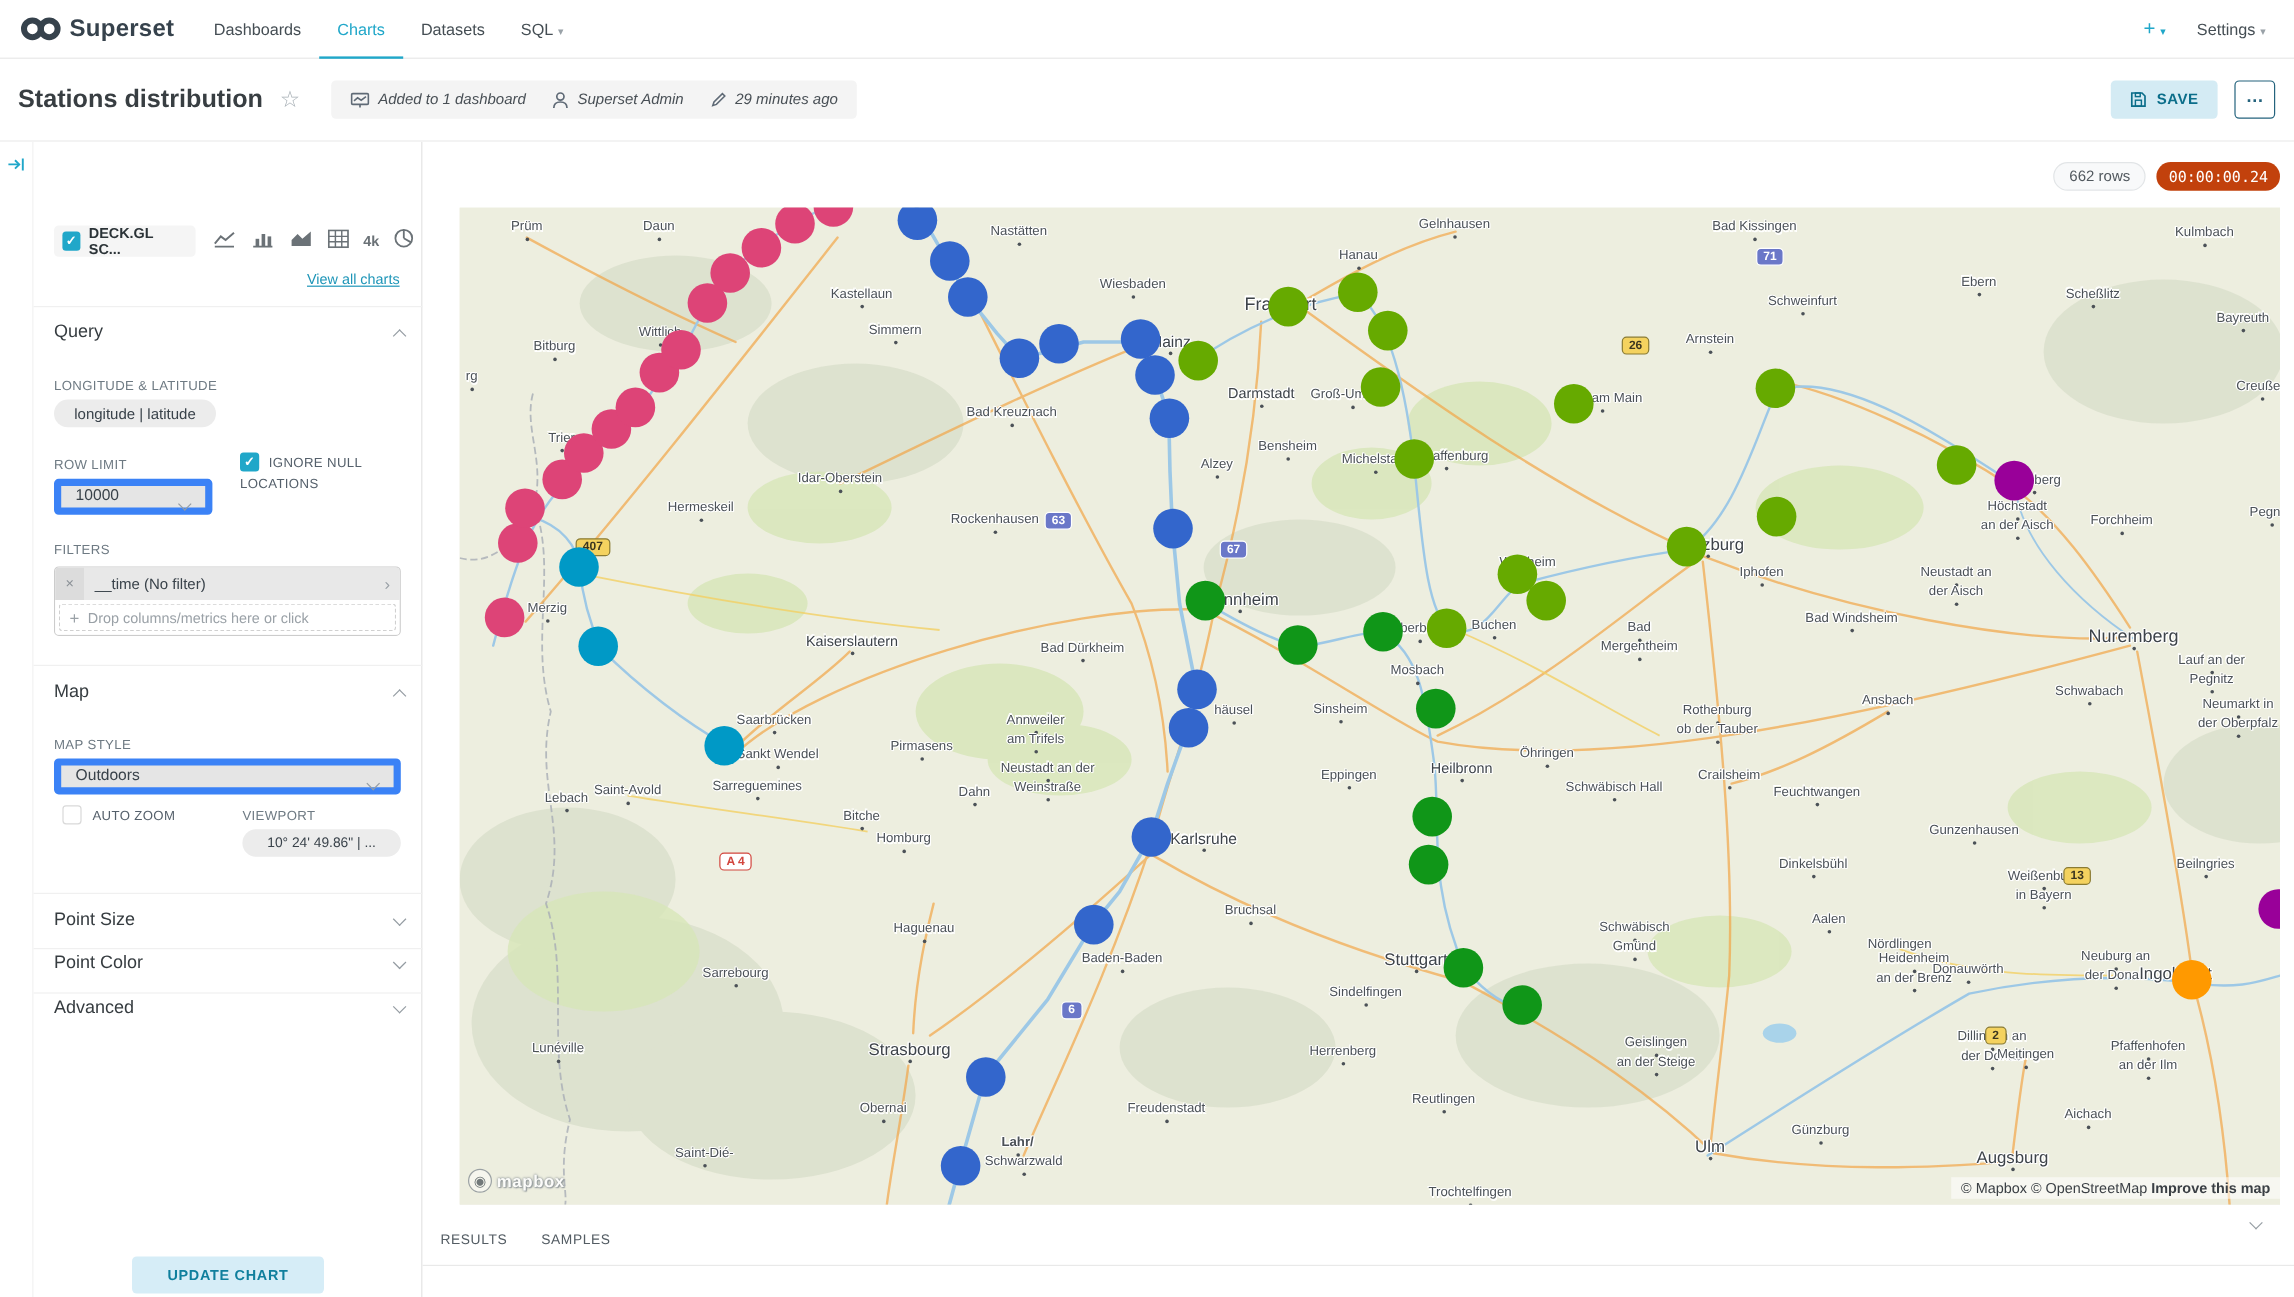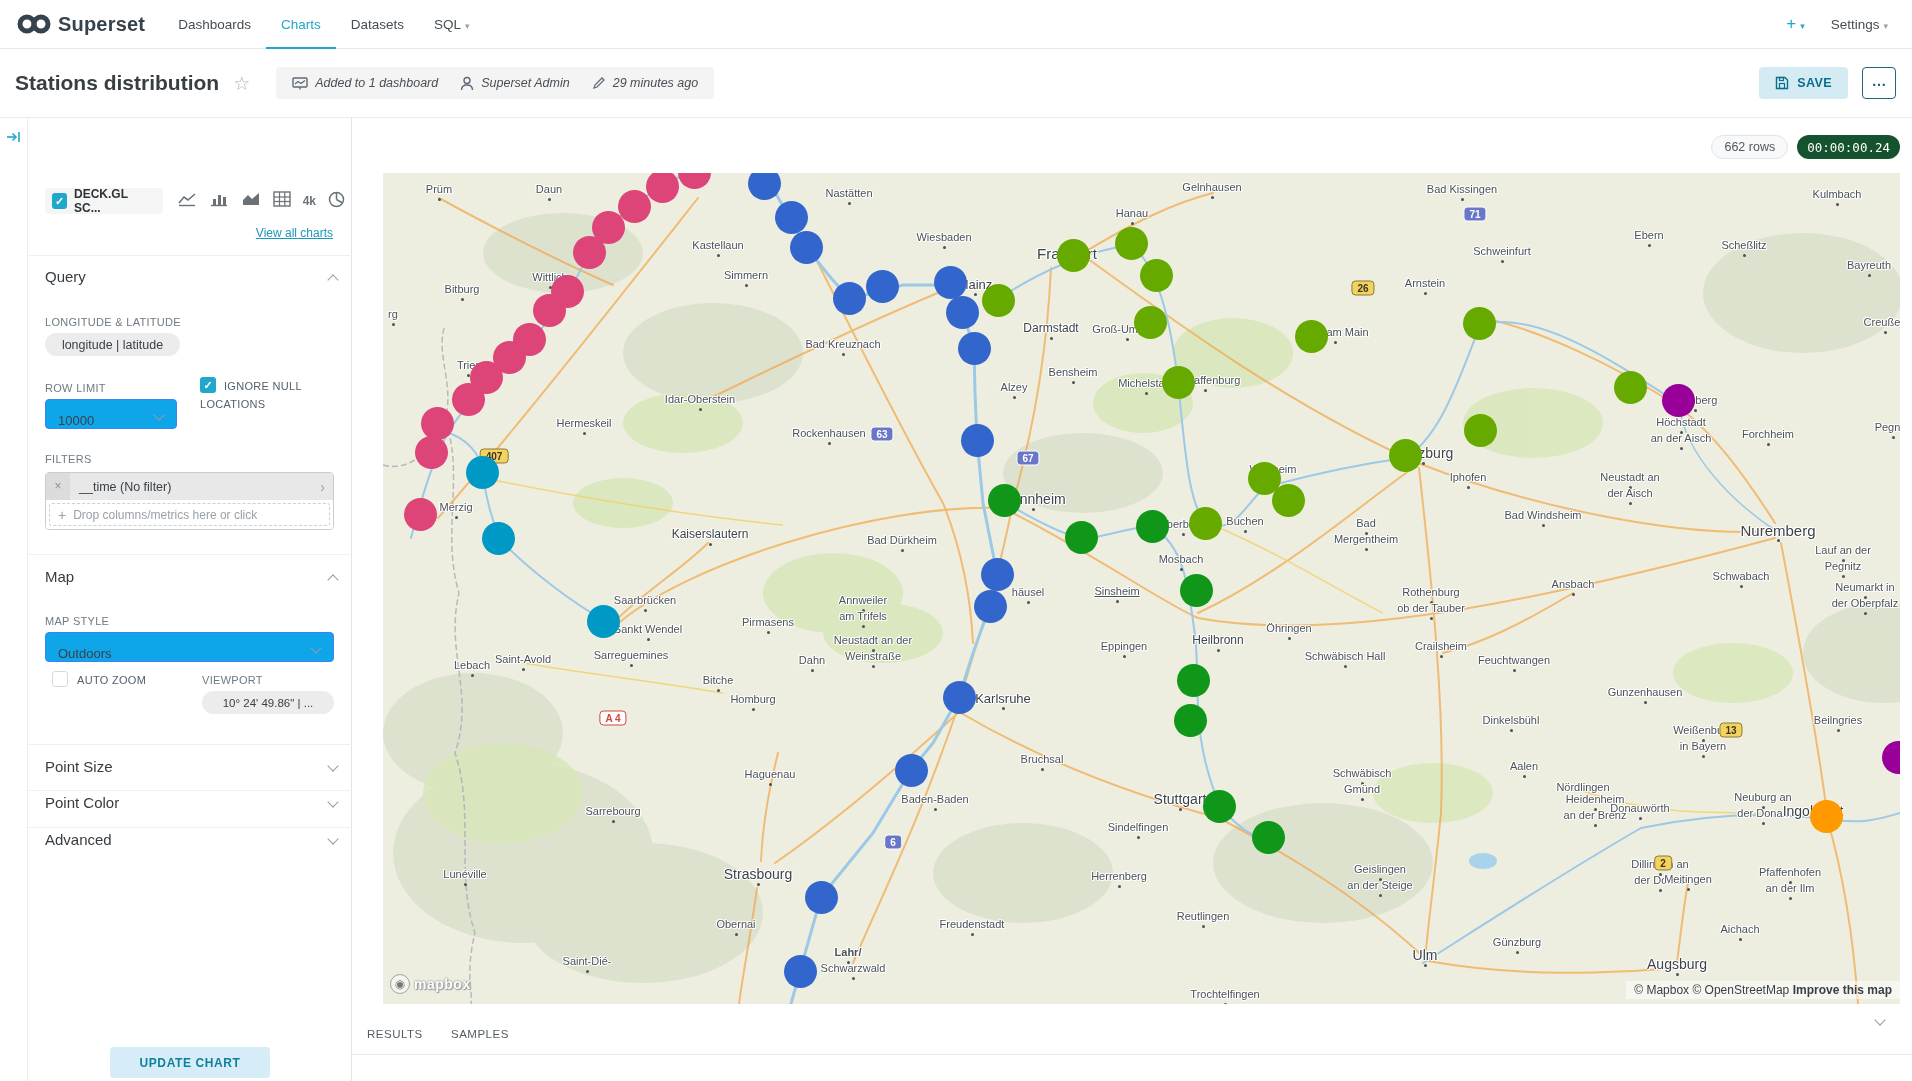--- a/index.html
+++ b/index.html
@@ -60,22 +60,22 @@
 
   .sect-head { position:absolute; left:17px; font-size:15px; color:#363c40; cursor:pointer; }
   .chev { position:absolute; width:8px; height:8px; border-right:1.6px solid #949ca2;
     border-bottom:1.6px solid #949ca2; }
   .chev.up { transform:rotate(-135deg); }
   .chev.down { transform:rotate(45deg); }
 
   .ctl-label { position:absolute; font-size:11px; color:#6e7a83; letter-spacing:.3px; }
   .pill { position:absolute; background:#ececec; border-radius:12px; font-size:12.5px; color:#39424a;
     display:flex; align-items:center; justify-content:center; }
-  .selbox { position:absolute; border:1px solid #3b82f6; border-radius:4px; background:#0ea5e9;
-    display:flex; align-items:flex-end; font-size:13px; color:#39424a; padding:0 12px; cursor:pointer; }
+  .selbox { position:absolute; border:6px solid #3b82f6; border-radius:4px; background:#e5e5e5;
+    display:flex; align-items:flex-start; font-size:13px; color:#39424a; padding:0 12px; cursor:pointer; }
   .selbox .chev { position:absolute; right:13px; top:11px; }
 
   .filters-box { position:absolute; left:17px; top:354px; width:289px; border:1px solid #ccc; border-radius:4px; overflow:hidden; }
   .filter-row1 { height:27px; background:#e8e8e8; display:flex; align-items:center; cursor:pointer; }
   .filter-x { width:24px; height:27px; background:#dcdcdc; color:#8b9197; font-size:12px;
     text-align:center; line-height:27px; }
   .filter-name { font-size:12.5px; color:#39424a; margin-left:9px; }
   .filter-arrow { margin-left:auto; margin-right:8px; color:#9aa1a7; font-size:14px; }
   .filter-row2 { height:29px; padding:3px; background:#fff; }
   .filter-drop { height:23px; border:1.5px dashed #d0d0d0; border-radius:3px; display:flex;
@@ -84,21 +84,21 @@
 
   .update-btn { position:absolute; left:82px; top:929px; width:160px; height:31px; background:#d6edf7;
     border:none; border-radius:4px; color:#0f7f9d; font-size:12px; font-weight:bold;
     letter-spacing:.6px; cursor:pointer; }
 
   
   .content { position:absolute; left:352px; top:118px; width:1560px; height:963px; background:#fff; }
   .status-row { position:absolute; right:12px; top:17px; display:flex; gap:9px; z-index:60; }
   .rows-badge { height:24px; border:1px solid #e2e5e7; background:#f8f9fa; border-radius:12px;
     font-size:12.5px; color:#51585e; display:flex; align-items:center; padding:0 12px; }
-  .timer-badge { height:24px; background:#14532d; border-radius:12px; font-size:12.5px; color:#fff;
+  .timer-badge { height:24px; background:#c2410c; border-radius:12px; font-size:12.5px; color:#fff;
     font-family:"DejaVu Sans Mono", monospace; display:flex; align-items:center; padding:0 10px; }
 
   .mapwrap { position:absolute; left:31px; top:55px; width:1517px; height:831px; overflow:hidden;
     background:#edeedf; cursor:default; }
   .mapsvg { position:absolute; left:0; top:0; z-index:1; }
   .maplabel { position:absolute; z-index:10; font-size:11px; color:#4b5157; white-space:nowrap;
     transform:translateX(-50%);
     text-shadow:-1px 0 #fff,1px 0 #fff,0 -1px #fff,0 1px #fff,1px 1px #fff,-1px -1px #fff; }
   .maplabel.big { color:#3d4349; }
   .citydot { position:absolute; width:3px; height:3px; background:#4b5157; border-radius:50%; z-index:9; }
@@ -522,21 +522,21 @@
         <div class="maplabel" style="left: 1262px; top: 512.5px; font-size: 11px;">Gunzenhausen</div>
         <div class="citydot" style="left: 1261px; top: 528px;"></div>
         <div class="maplabel" style="left: 1320px; top: 550.5px; font-size: 11px;">Weißenburg</div>
         <div class="citydot" style="left: 1319px; top: 566px;"></div>
         <div class="maplabel" style="left: 1320px; top: 566.5px; font-size: 11px;">in Bayern</div>
         <div class="citydot" style="left: 1319px; top: 582px;"></div>
         <div class="maplabel" style="left: 1455px; top: 540.5px; font-size: 11px;">Beilngries</div>
         <div class="citydot" style="left: 1454px; top: 556px;"></div>
         <div class="maplabel" style="left: 1200px; top: 607.5px; font-size: 11px;">Nördlingen</div>
         <div class="citydot" style="left: 1199px; top: 623px;"></div>
-        <div class="maplabel" style="left: 734px; top: 411.5px; font-size: 11px; text-decoration: underline;">Sinsheim</div>
+        <div class="maplabel" style="left: 734px; top: 411.5px; font-size: 11px;">Sinsheim</div>
         <div class="citydot" style="left: 733px; top: 427px;"></div>
         <div class="maplabel" style="left: 645px; top: 412.5px; font-size: 11px;">häusel</div>
         <div class="citydot" style="left: 644px; top: 428px;"></div>
         <div class="maplabel" style="left: 741px; top: 466.5px; font-size: 11px;">Eppingen</div>
         <div class="citydot" style="left: 740px; top: 482px;"></div>
         <div class="maplabel big" style="left: 835px; top: 460px; font-size: 12px;">Heilbronn</div>
         <div class="citydot" style="left: 834px; top: 476px;"></div>
         <div class="maplabel" style="left: 906px; top: 448.5px; font-size: 11px;">Öhringen</div>
         <div class="citydot" style="left: 905px; top: 464px;"></div>
         <div class="maplabel" style="left: 962px; top: 476.5px; font-size: 11px;">Schwäbisch Hall</div>

